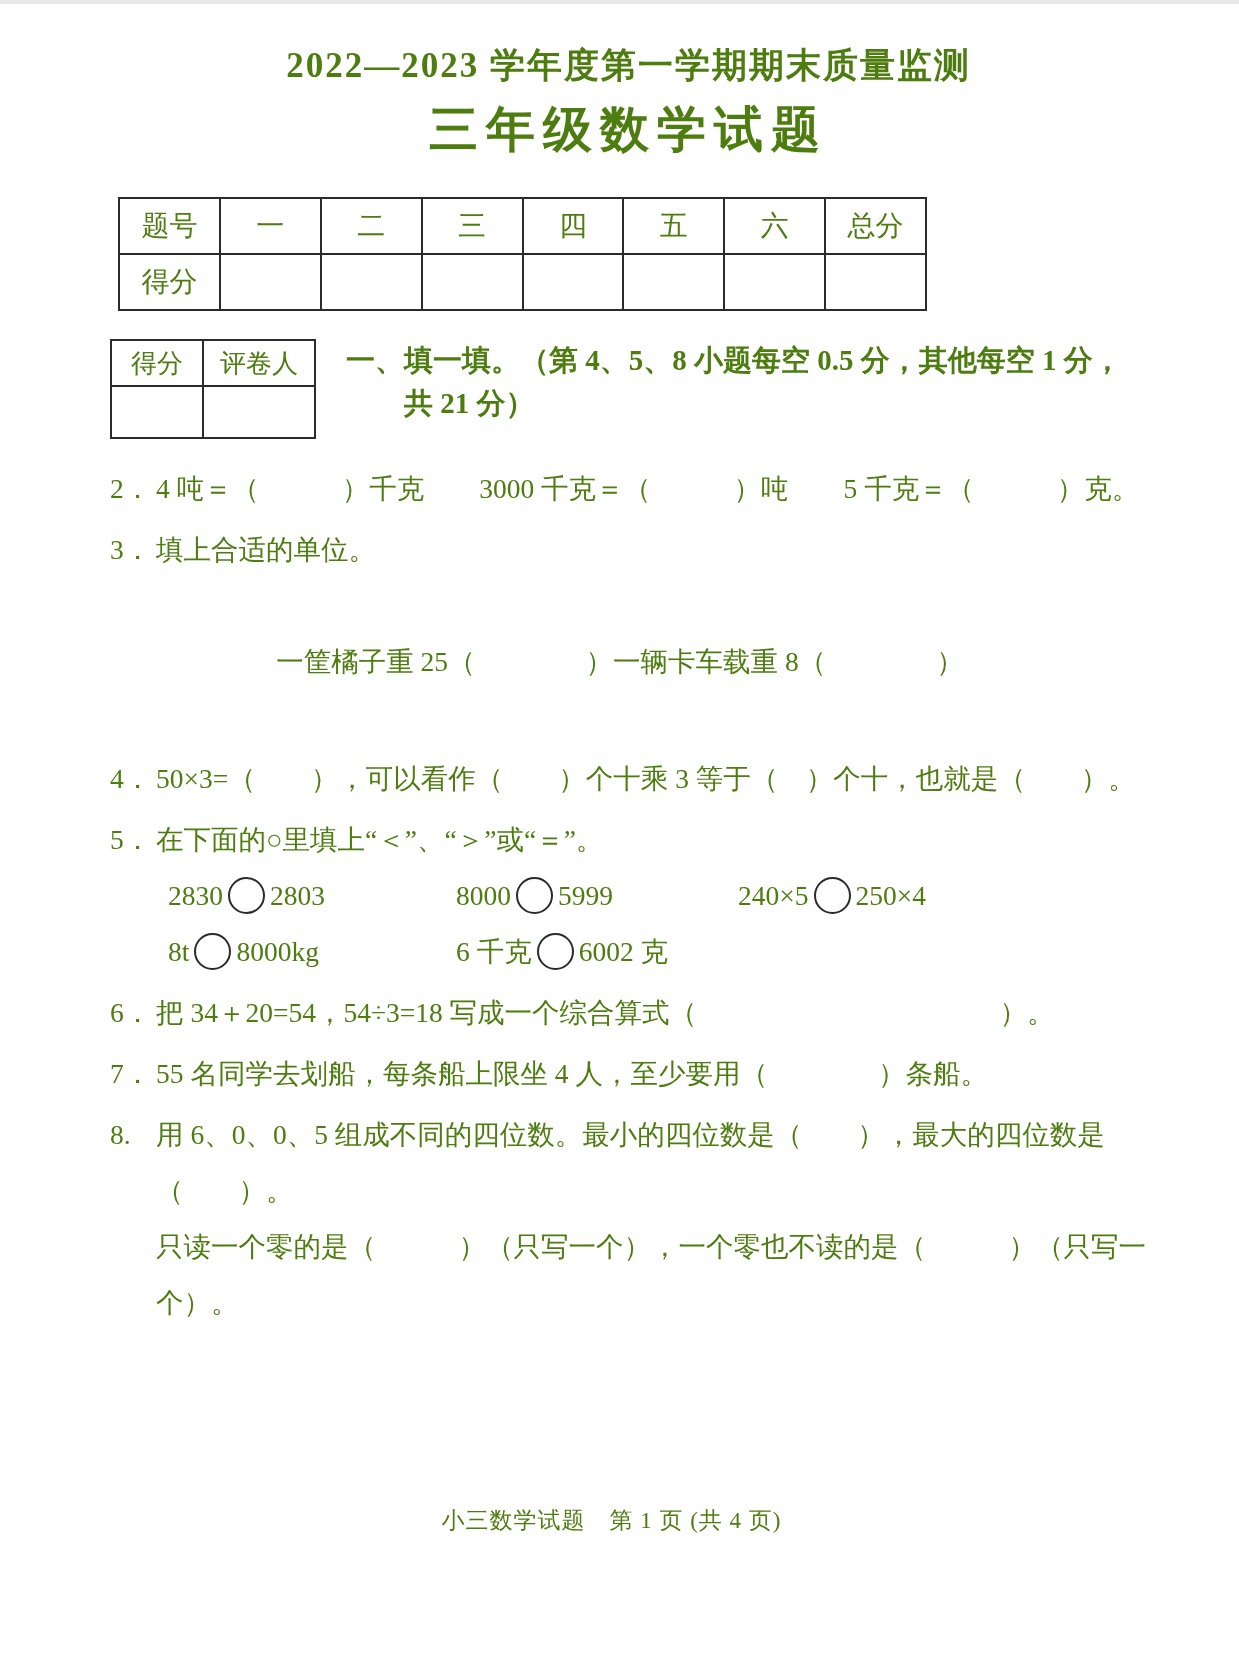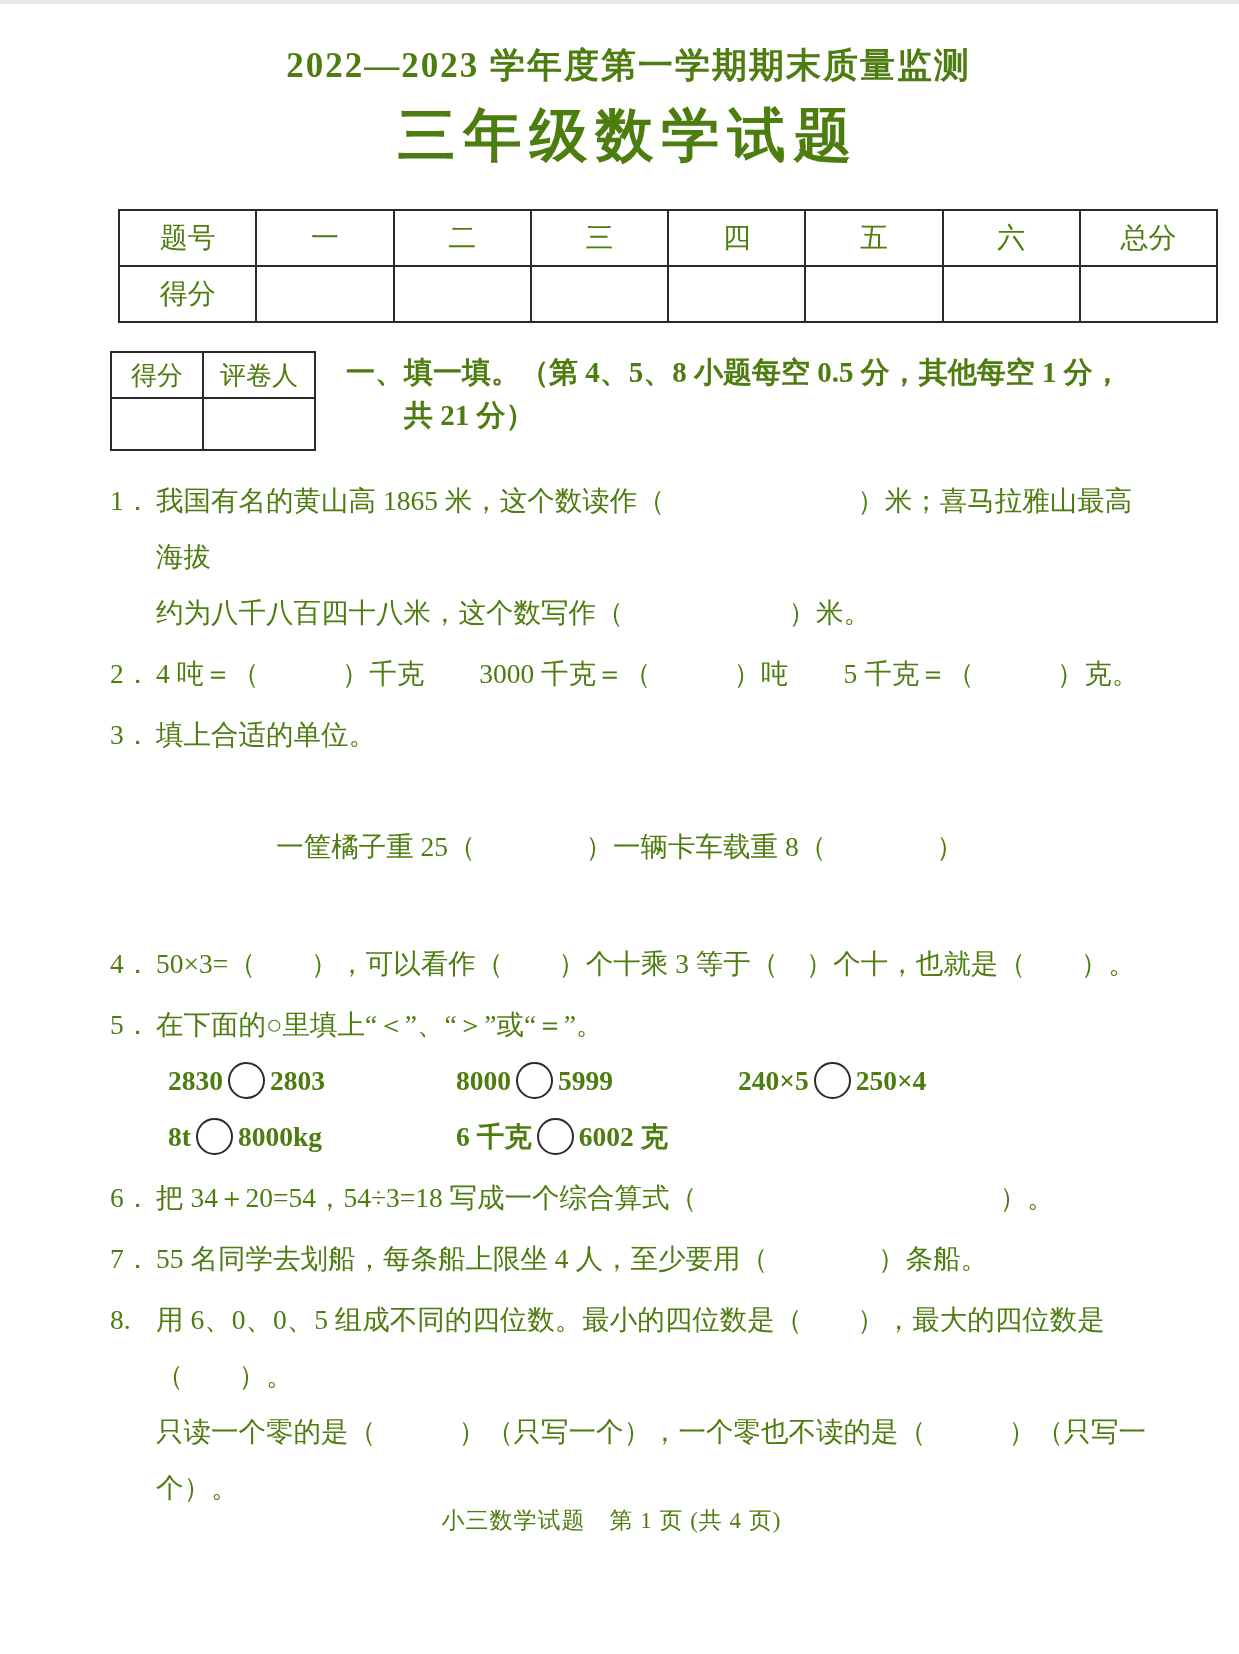--- a/index.html
+++ b/index.html
@@ -16,28 +16,28 @@
     overflow: hidden;
   }
   .title1 {
     text-align: center;
     font-size: 35px;
     font-weight: bold;
     letter-spacing: 2px;
   }
   .title2 {
     text-align: center;
-    font-size: 58px;
+    font-size: 49px;
     font-weight: bold;
     letter-spacing: 8px;
     margin-top: 8px;
   }
   table { border-collapse: collapse; }
   .score-table {
-    width: 1100px;
+    width: 809px;
     margin: 34px 0 0 8px;
     table-layout: fixed;
   }
   .score-table td {
     border: 2px solid #2b2b2b;
     height: 52px;
     text-align: center;
     font-size: 28px;
     font-weight: normal;
   }
@@ -76,21 +76,20 @@
   }
   .q-line {
     line-height: 56px;
     white-space: pre-wrap;
   }
   .q-cols .q3-col { display: inline-block; width: 402px; text-align: right; }
   .cmp-row {
     display: flex;
     align-items: flex-end;
     padding-left: 12px;
-    font-weight: bold;
   }
   .cmp { white-space: pre-wrap; }
   .cmp.c1 { width: 288px; }
   .cmp.c2 { width: 282px; }
   .circle {
     display: inline-block;
     width: 33px;
     height: 33px;
     border: 2px solid #2b2b2b;
     border-radius: 50%;
@@ -151,24 +150,20 @@
           <td class="gt-c1"></td>
           <td></td>
         </tr>
       </tbody>
     </table>
     <div class="section-heading">一、填一填。（第 4、5、8 小题每空 0.5 分，其他每空 1 分，共 21 分）</div>
   </div>
 
   <div class="questions">
 
-    <div class="question">
-      <div class="q-line"><span class="q-num">1．</span><span>我国有名的黄山高 1865 米，这个数读作（　　　　　　　）米；喜马拉雅山最高海拔</span></div>
-      <div class="q-line">约为八千八百四十八米，这个数写作（　　　　　　）米。</div>
-    </div>
 
     <div class="question">
       <div class="q-line"><span class="q-num">2．</span><span>4 吨＝（　　　）千克　　3000 千克＝（　　　）吨　　5 千克＝（　　　）克。</span></div>
     </div>
 
     <div class="question">
       <div class="q-line"><span class="q-num">3．</span><span>填上合适的单位。</span></div>
       <div class="q-line q-cols">
         <span class="q3-col">一筐橘子重 25（　　　　）</span><span>一辆卡车载重 8（　　　　）</span>
       </div>

